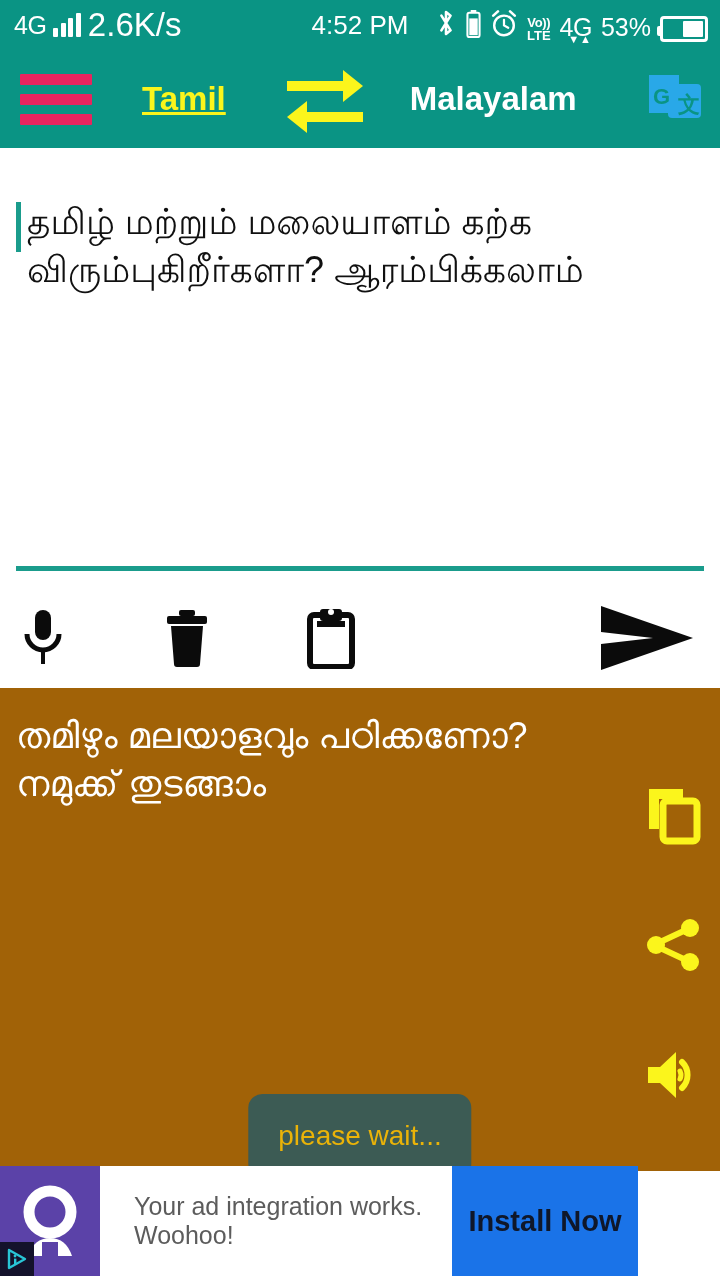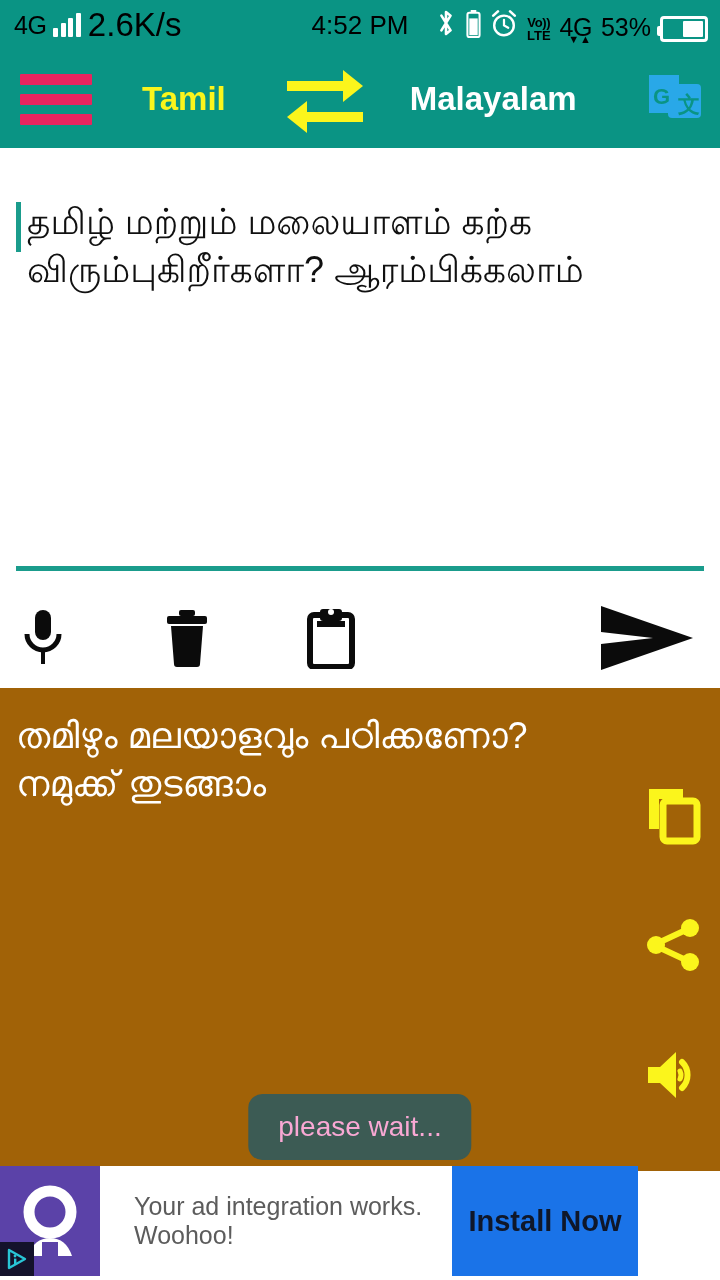--- a/index.html
+++ b/index.html
@@ -14,21 +14,21 @@
     width:720px; height:1280px;
     background:#ffffff;
   }
 
   
   .statusbar {
     position:absolute; top:0; left:0;
     width:720px; height:50px;
     background:#0A9484;
     display:flex; align-items:center;
-    color:#000000;
+    color:#ffffff;
   }
   .sb-left {
     display:flex; align-items:center; gap:7px;
     padding-left:14px; flex:0 0 auto;
   }
   .sb-4g { font-size:25px; font-weight:400; letter-spacing:-0.5px; }
   .sb-speed { font-size:33px; font-weight:400; }
   .signal-bars { display:flex; align-items:flex-end; gap:2.5px; height:24px; }
   .signal-bars i { display:block; width:5px; background:#fff; border-radius:1px; }
   .signal-bars i:nth-child(1){ height:9px; }
@@ -75,21 +75,21 @@
   }
   .hamburger {
     width:72px; height:60px; margin-left:20px;
     display:flex; flex-direction:column; justify-content:center; gap:9px;
     cursor:pointer;
   }
   .hamburger span { display:block; height:11px; background:#E8255F; border-radius:1px; }
 
   .lang-src {
     color:#FBF51C; font-size:33px; font-weight:bold;
-    margin-left:50px; white-space:nowrap;
+    margin-left:50px; white-space:nowrap;text-decoration:underline;
   }
   .swap-btn {
     margin-left:56px; width:86px; height:72px;
     display:flex; align-items:center; justify-content:center; cursor:pointer;
   }
   .lang-dst {
     color:#ffffff; font-size:33px; font-weight:bold;
     margin-left:42px; white-space:nowrap;
   }
   .gtrans { margin-left:auto; margin-right:14px; width:62px; height:62px;
@@ -151,23 +151,23 @@
     align-items:center; justify-content:center; cursor:pointer;
   }
   .out-btn.copy  { margin-top:0px; }
   .out-btn.share { margin-top:52px; }
   .out-btn.speak { margin-top:52px; }
 
   
   .toast {
     position:absolute; left:50%; transform:translateX(-50%);
     top:1094px;
-    background:#3C5B54; color:#f9a8d4;
+    background:#3C5B54; color:#eab308;
     font-size:28px;
-    padding:17px 30px; border-radius:14px;
+    padding:26px 30px; border-radius:14px;
     white-space:nowrap;
   }
 
   
   .ad-banner {
     position:absolute; bottom:4px; left:0;
     width:638px; height:110px;
     background:#ffffff; display:flex; align-items:stretch;
   }
   .ad-icon {

